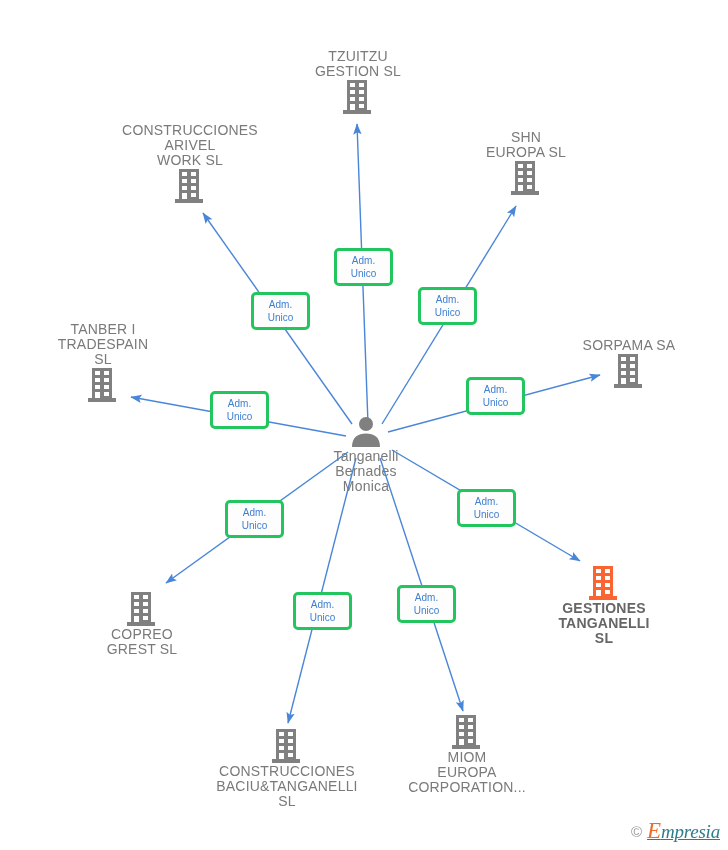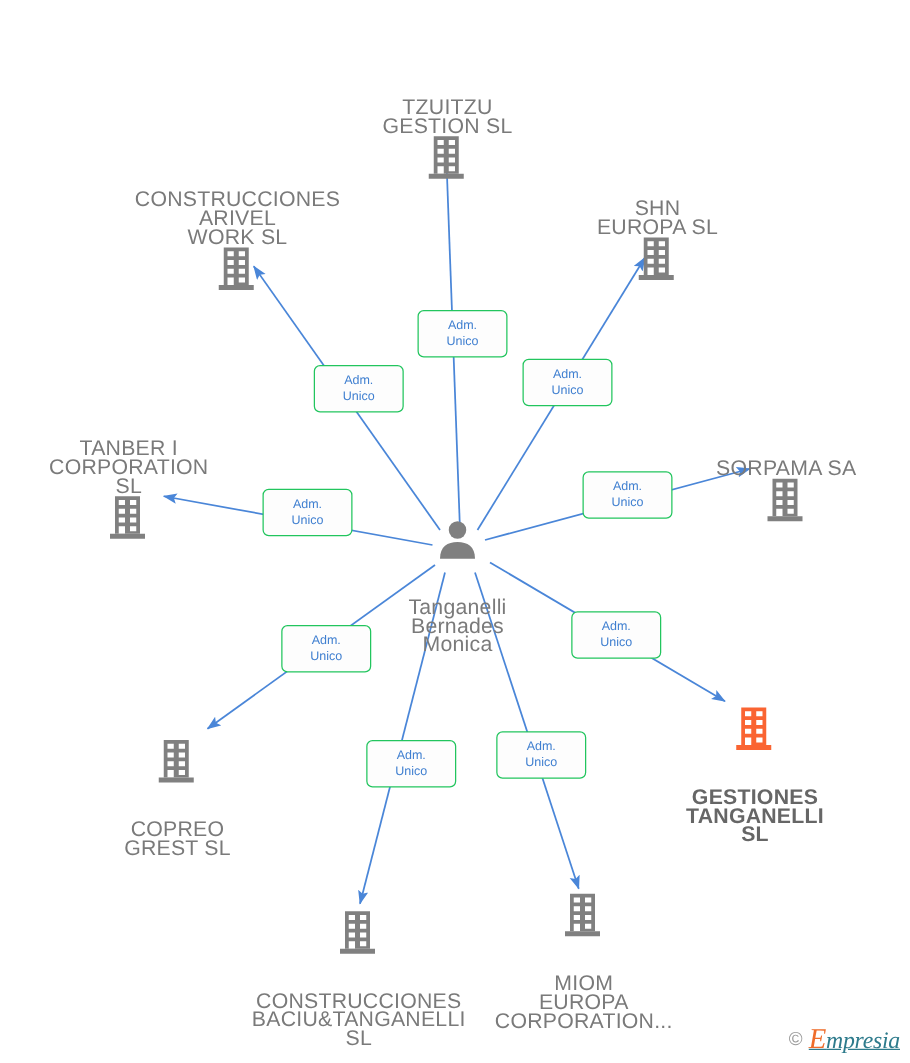--- a/index.html
+++ b/index.html
@@ -31,50 +31,49 @@
     width: 170px;
     margin-left: -85px;
     text-align: center;
     display: flex;
     flex-direction: column;
     align-items: center;
   }
   .node.label-below { justify-content: flex-start; }
 
   .node-label {
-    font-size: 17px;
+    font-size: 14px;
     line-height: 15px;
     color: #7a7a7a;
     letter-spacing: 0.2px;
     white-space: pre-line;
     font-family: "Liberation Sans", sans-serif;
-    margin-top: 29px;
   }
   .node.highlight .node-label {
     color: #666666;
     font-weight: bold;
   }
 
   
   .bld {
     display: block;
   }
   .person {
     display: block;
   }
 
   
   .edge-label {
     position: absolute;
     box-sizing: border-box;
-    width: 72px;
+    width: 59px;
     height: 38px;
     margin-left: -26px;
     margin-top: -19px;
-    border: 1px solid #22c55e;
+    border: 3px solid #22c55e;
     border-radius: 5px;
     background: #fdfdfd;
     color: #3f7fd0;
     font-size: 10px;
     line-height: 13px;
     font-family: "Liberation Sans", sans-serif;
     display: flex;
     flex-direction: column;
     align-items: center;
     justify-content: center;
@@ -188,21 +187,21 @@
           <rect x="18" y="11" width="5" height="4" fill="#ffffff"></rect>
           <rect x="9" y="18" width="5" height="4" fill="#ffffff"></rect>
           <rect x="18" y="18" width="5" height="4" fill="#ffffff"></rect>
           <rect x="9" y="25" width="5" height="6" fill="#ffffff"></rect>
           <rect x="18" y="25" width="5" height="4" fill="#ffffff"></rect>
           <rect x="2" y="31" width="28" height="4" fill="#808080"></rect>
         </svg>
       </div>
       <div class="node" style="left: 103px; top: 322px;">
         <div class="node-label">TANBER I
-CORPORATION
+TRADESPAIN
 SL</div>
         <svg class="bld" width="34" height="36" viewBox="0 0 34 36">
           <rect x="6" y="1" width="20" height="30" fill="#808080"></rect>
           <rect x="9" y="4" width="5" height="4" fill="#ffffff"></rect>
           <rect x="18" y="4" width="5" height="4" fill="#ffffff"></rect>
           <rect x="9" y="11" width="5" height="4" fill="#ffffff"></rect>
           <rect x="18" y="11" width="5" height="4" fill="#ffffff"></rect>
           <rect x="9" y="18" width="5" height="4" fill="#ffffff"></rect>
           <rect x="18" y="18" width="5" height="4" fill="#ffffff"></rect>
           <rect x="9" y="25" width="5" height="6" fill="#ffffff"></rect>

